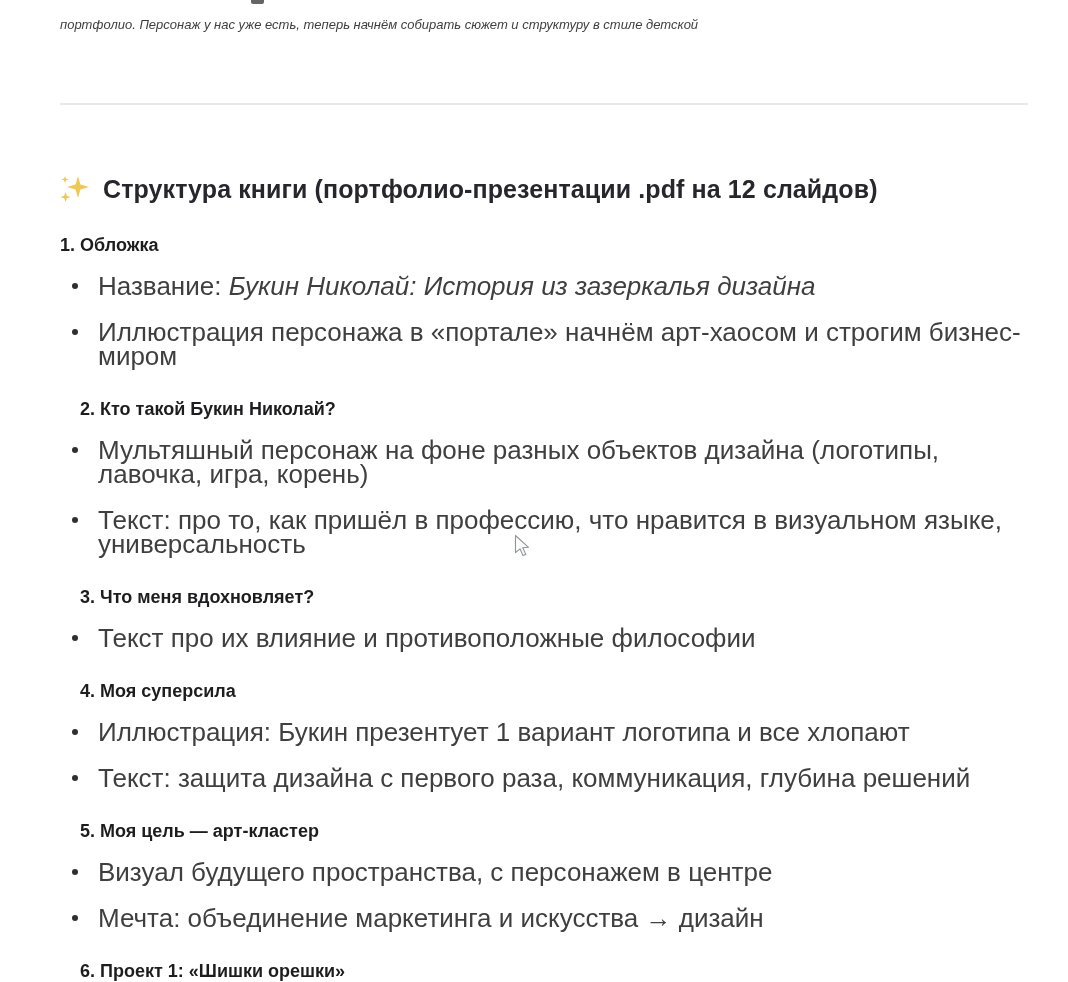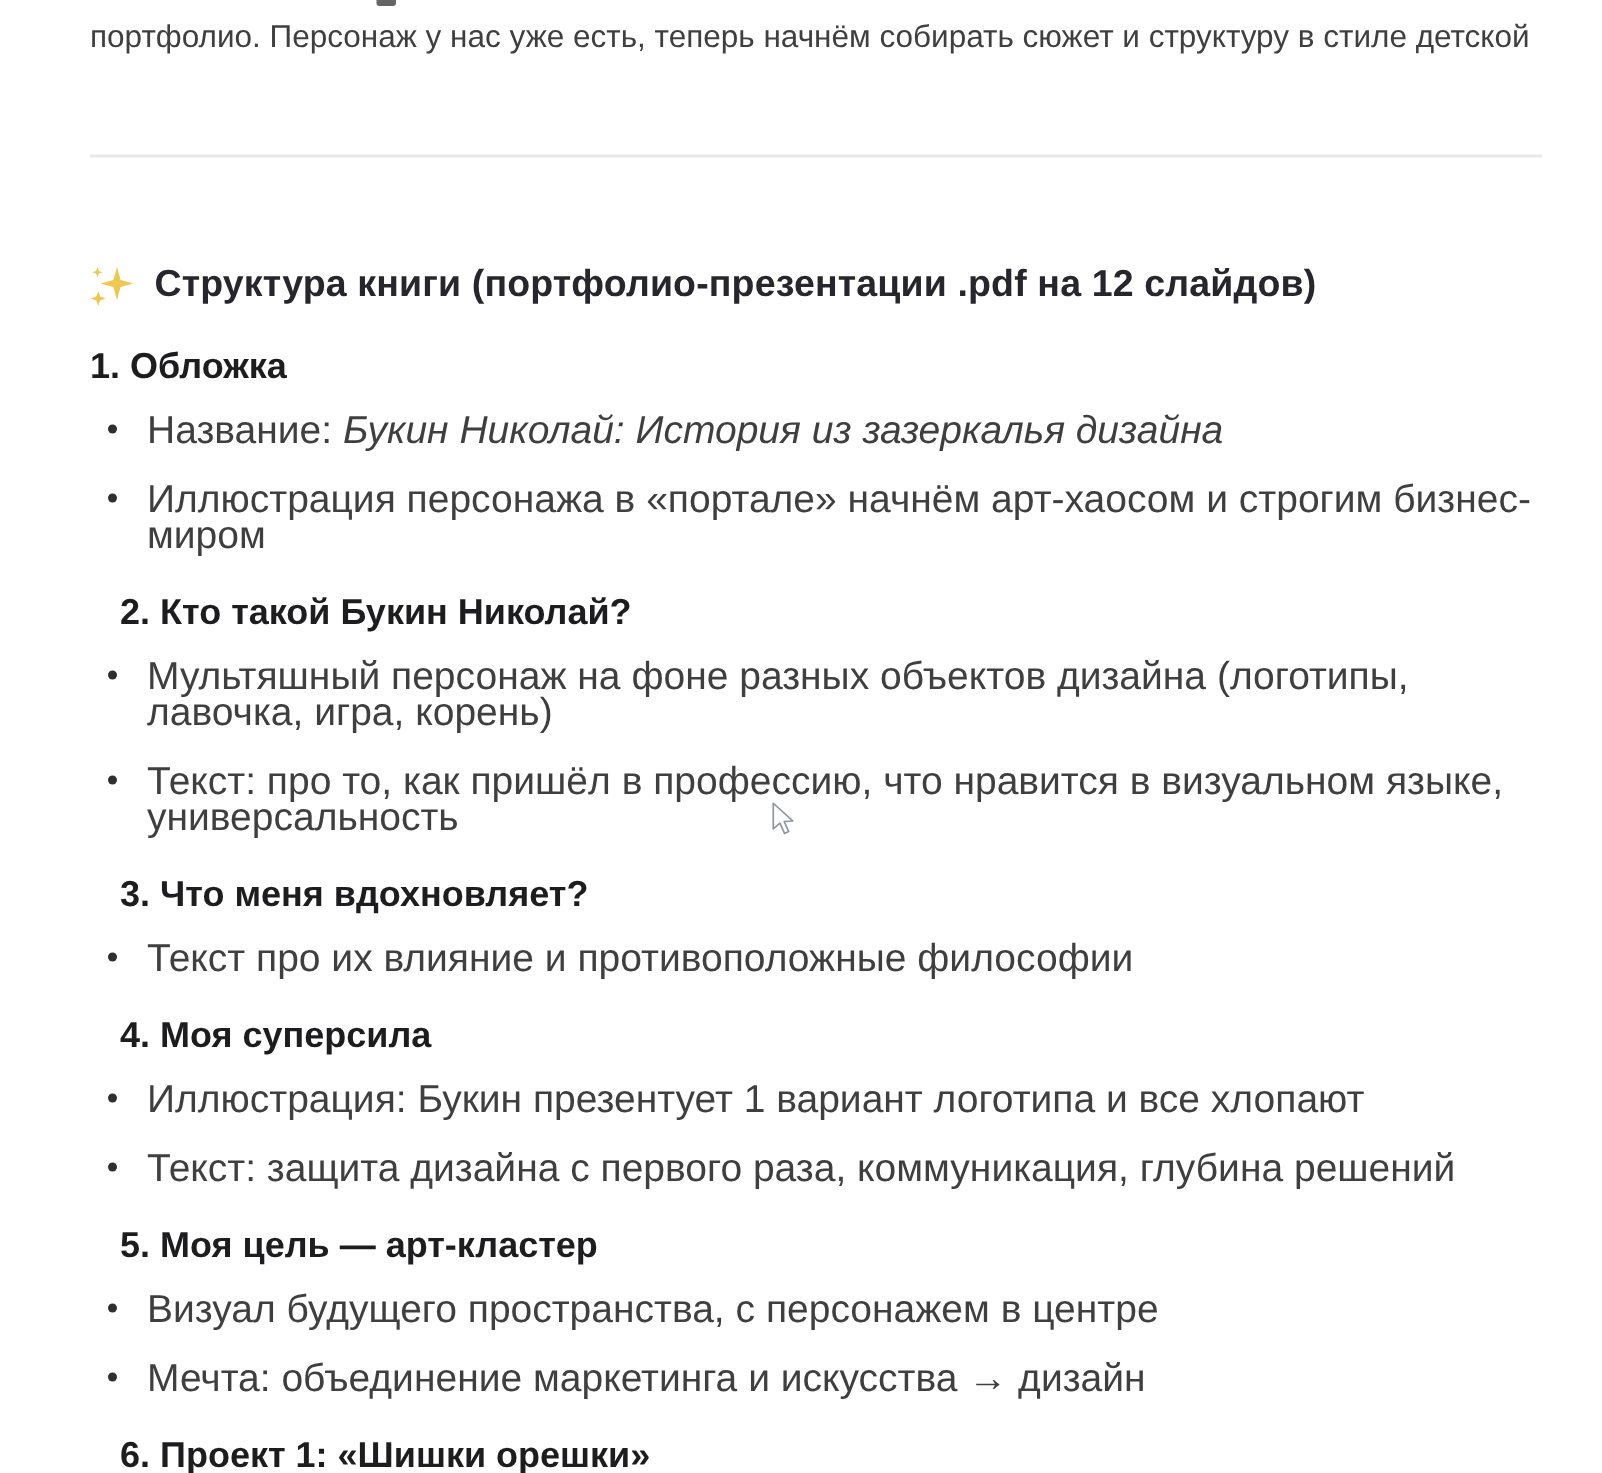--- a/index.html
+++ b/index.html
@@ -21,38 +21,39 @@
     margin-left:60px;
     width:968px;
   }
   
   .top-remnant{
     position:absolute;left:251px;top:0;width:13px;height:4px;
     background:#4a4a4a;border-radius:0 0 2px 2px;opacity:.85;
   }
   .intro{
     padding-top:9px;
-    font-size:21px;line-height:31px;
+    font-size:13px;line-height:31px;
     color:var(--body-text);
+    font-style:italic;
   }
   .intro .line{display:block;}
   hr.divider{
     border:none;height:2px;background:var(--divider);
     margin-top:63px;
   }
   h2.structure-heading{
     margin-top:68px;
-    display:flex;align-items:flex-end;gap:14px;
+    display:flex;align-items:flex-start;gap:14px;
     font-size:25px;line-height:32px;font-weight:700;
     color:#26262c;letter-spacing:.1px;
   }
   .sparkles{width:29px;height:30px;flex:0 0 auto;position:relative;top:1px;}
   .section-title{
     margin-top:28px;
-    font-size:24px;line-height:24px;font-weight:700;
+    font-size:18px;line-height:24px;font-weight:700;
     color:var(--heading-text);
   }
   .section:first-child .section-title{margin-top:28px;}
   .section + .section .section-title{margin-top:29px;margin-left:20px;}
   ul.bullets{
     list-style:none;
     margin-top:17px;
   }
   ul.bullets li{
     position:relative;

